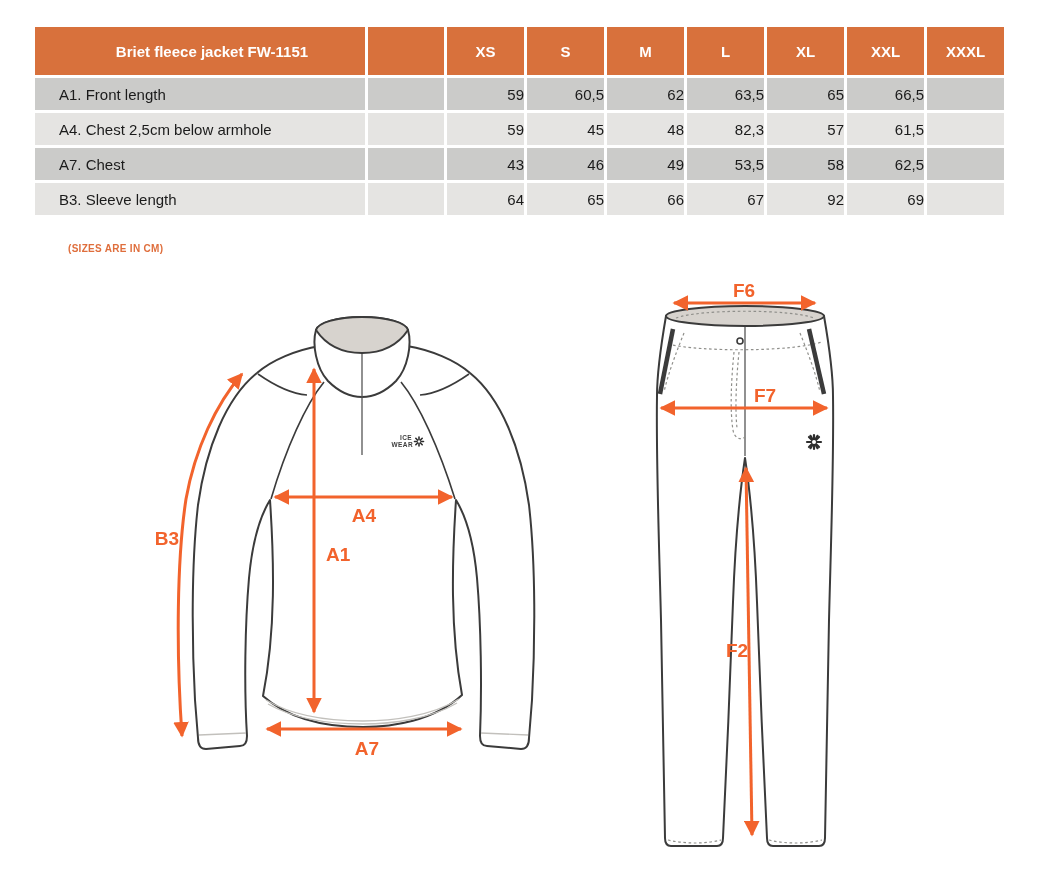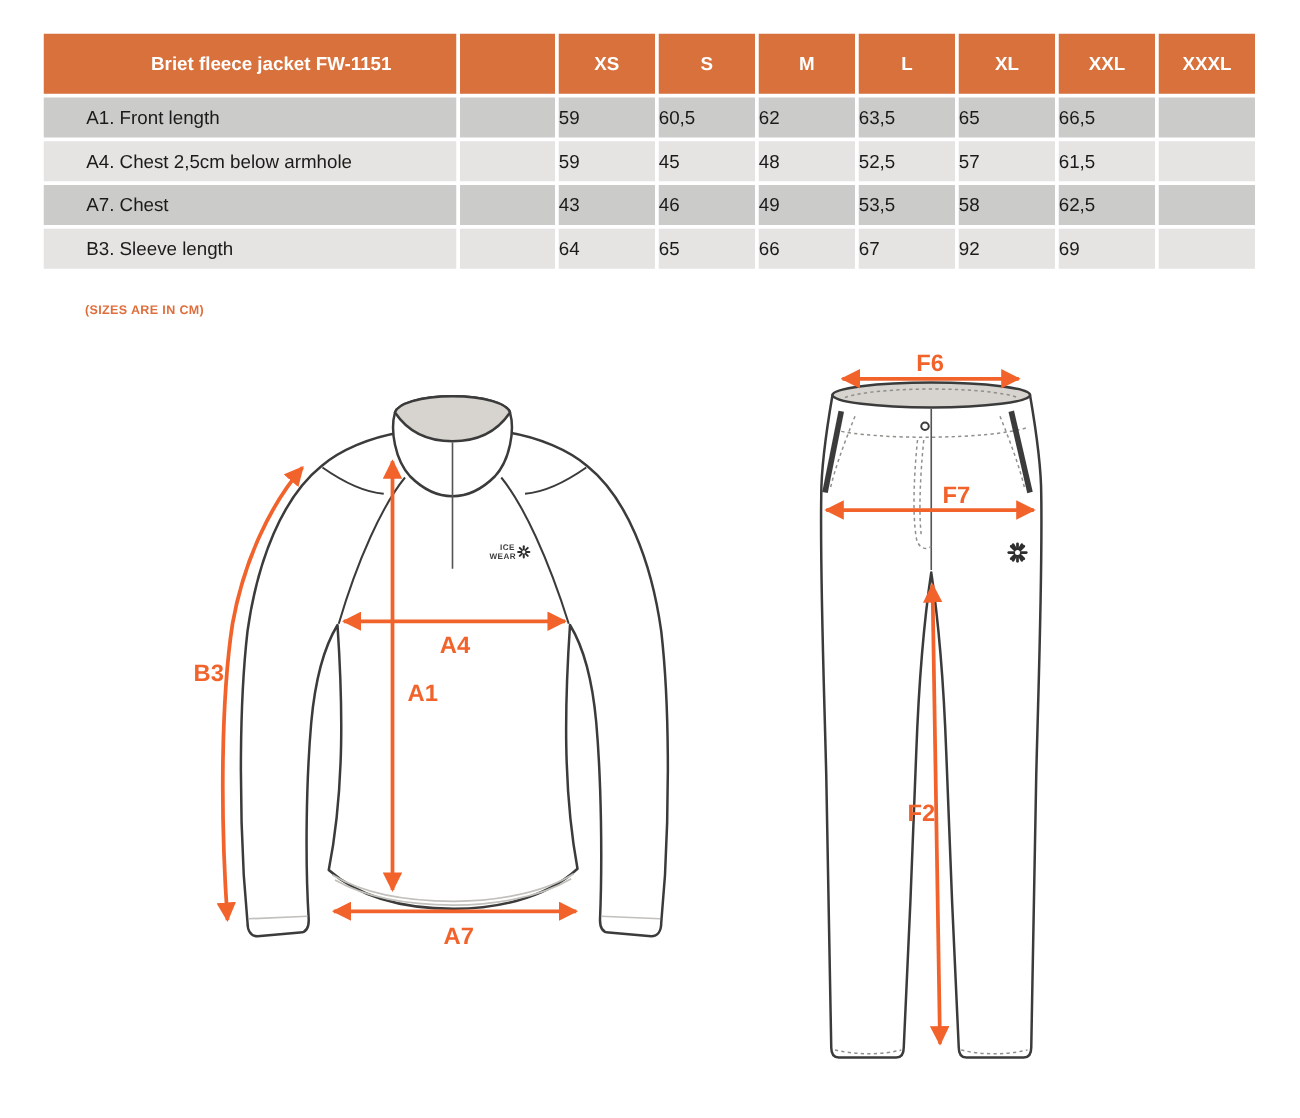--- a/index.html
+++ b/index.html
@@ -2,22 +2,22 @@
 <html><head>
 <meta charset="utf-8">
 <style>
   html,body{margin:0;padding:0;background:#ffffff;}
   #page{position:relative;width:1040px;height:894px;background:#ffffff;overflow:hidden;
         font-family:"Liberation Sans",sans-serif;}
   
   #size-table{position:absolute;left:32px;top:24px;border-collapse:separate;border-spacing:3px;}
   #size-table th,#size-table td{padding:0;vertical-align:middle;}
   #size-table tr.head th{background:#D8713C;color:#ffffff;font-weight:700;font-size:15px;height:48px;text-align:center;}
-  #size-table td{font-size:15px;color:#1B1B1B;text-align:left;height:32px;}
-  #size-table .lbl{text-align:left;padding-left:34px;}
+  #size-table td{font-size:15px;color:#1B1B1B;text-align:right;height:32px;}
+  #size-table .lbl{text-align:left;padding-left:24px;}
   #size-table tr.dark td{background:#CBCBC9;margin-top:31px;}
   #size-table tr.light td{background:#E5E4E2;}
   
   .note{position:absolute;left:68px;top:243px;font-size:10px;font-weight:700;
         color:#DF6E3C;letter-spacing:.3px;}
   
   #diagrams{position:absolute;left:0;top:270px;}
   .outline{fill:#ffffff;stroke:#3B3B3B;stroke-width:2;stroke-linejoin:round;}
   .seam{fill:none;stroke:#3B3B3B;stroke-width:1.6;}
   .thin{fill:none;stroke:#555555;stroke-width:1.3;}
@@ -68,21 +68,21 @@
       <td>65</td>
       <td>66,5</td>
       <td></td>
     </tr>
     <tr class="light">
       <td class="lbl">A4. Chest 2,5cm below armhole</td>
       <td></td>
       <td>59</td>
       <td>45</td>
       <td>48</td>
-      <td>52,5</td>
+      <td>82,3</td>
       <td>57</td>
       <td>61,5</td>
       <td></td>
     </tr>
     <tr class="dark">
       <td class="lbl">A7. Chest</td>
       <td></td>
       <td>43</td>
       <td>46</td>
       <td>49</td>

